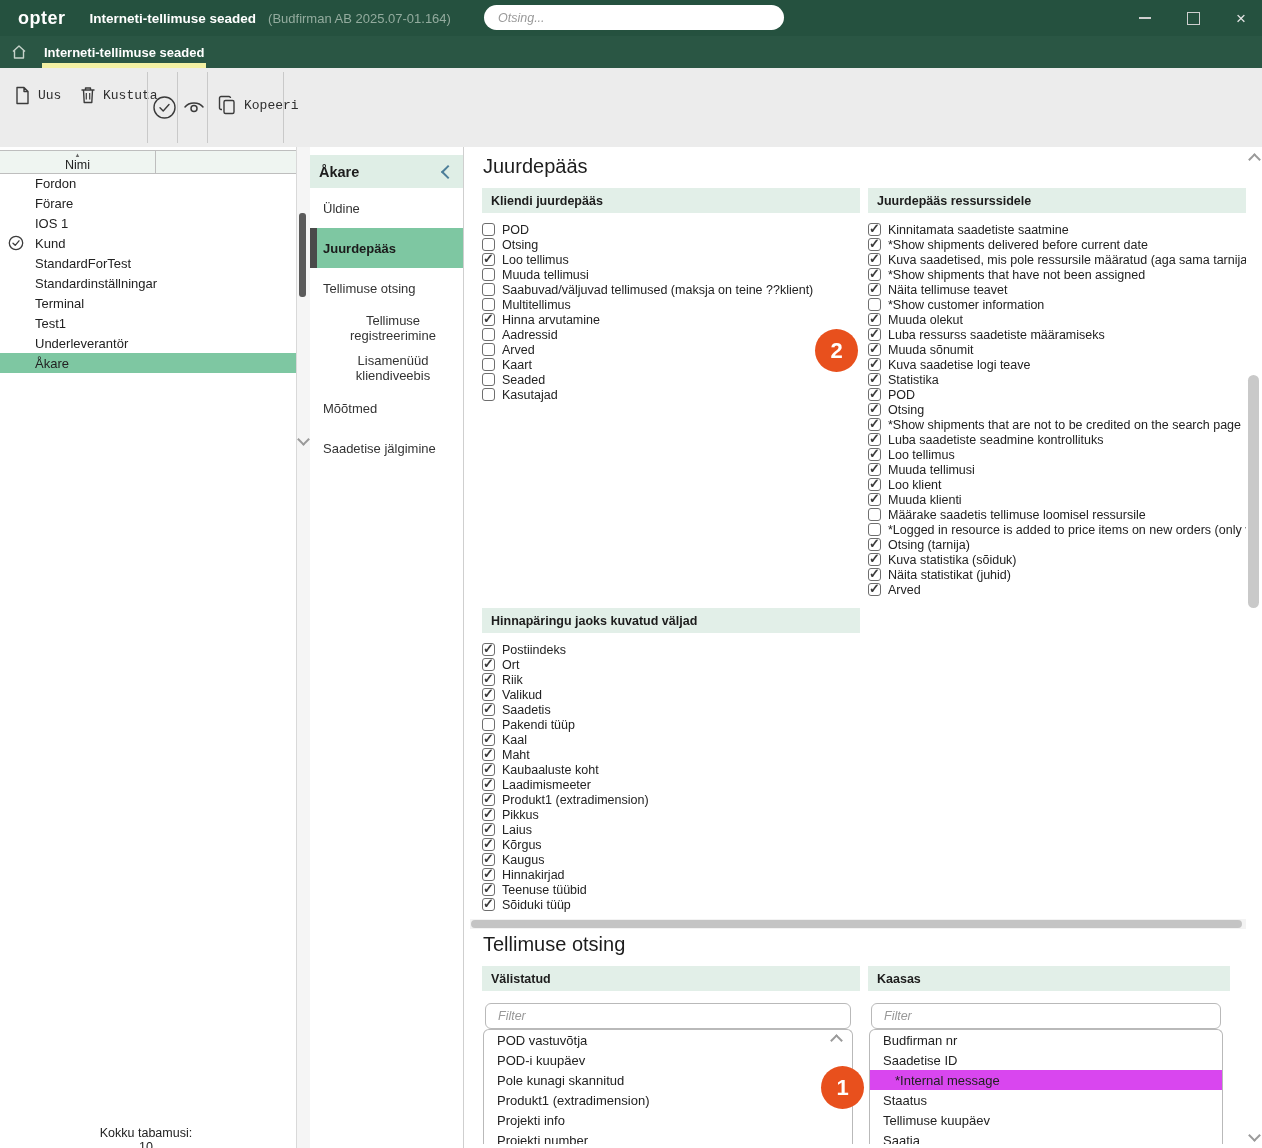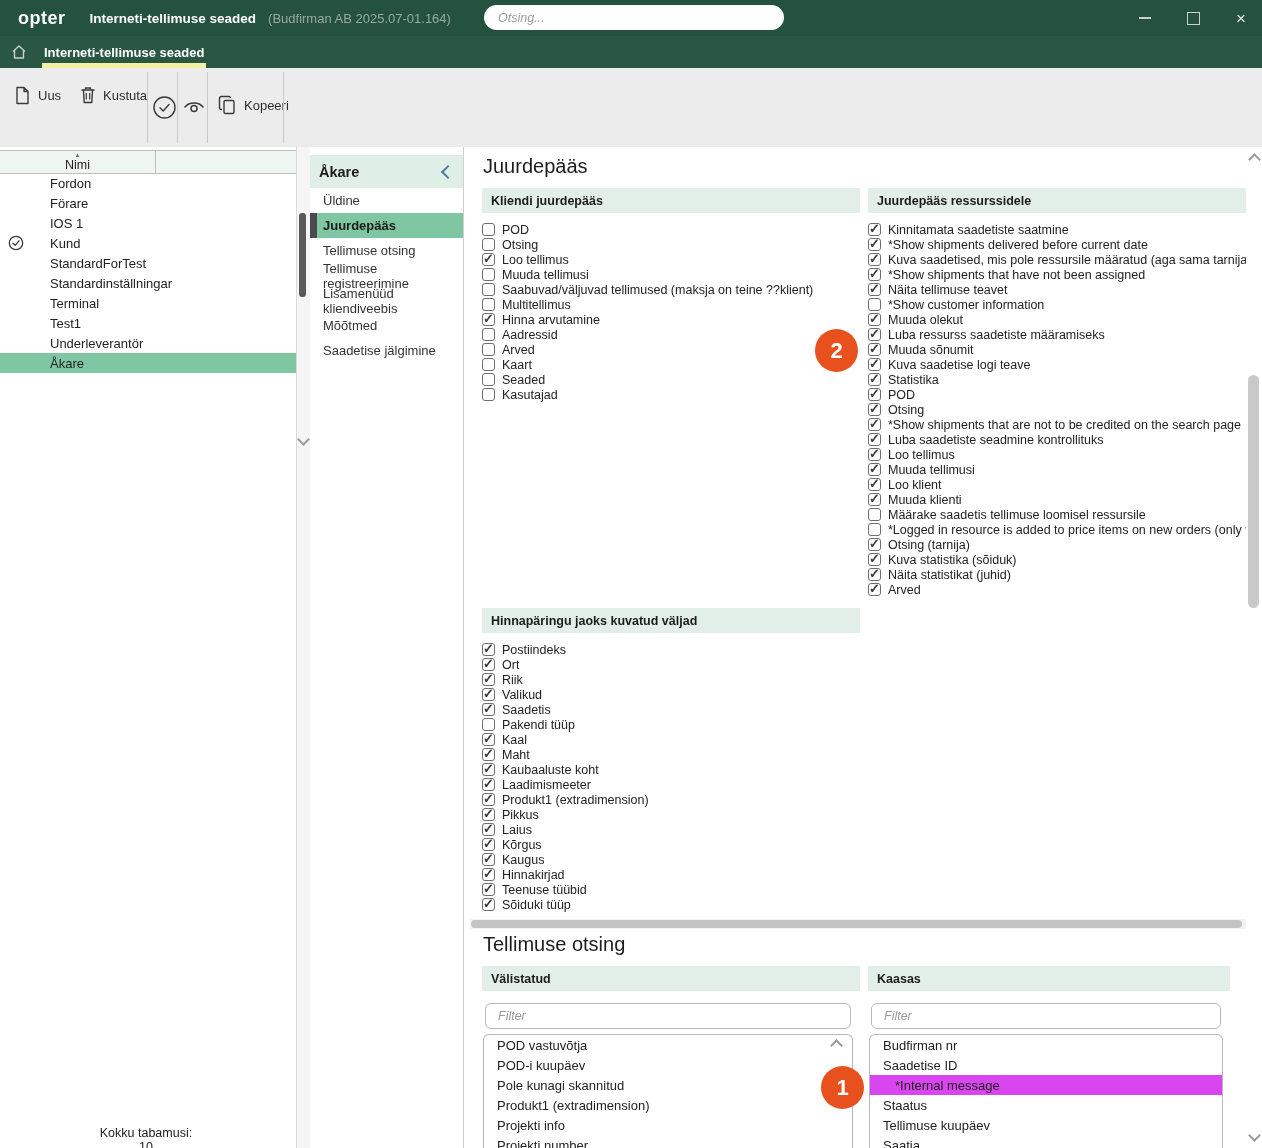--- a/index.html
+++ b/index.html
@@ -25,56 +25,56 @@
 
   
   .tabbar{position:absolute;left:0;top:36px;width:100%;height:32px;background:#2A5644;display:flex;align-items:center;}
   .home-btn{margin-left:10px;color:#C6D2CA;}
   .tab{position:relative;height:100%;display:flex;align-items:center;margin-left:14px;padding:0 2px;}
   .tab-label{color:#fff;font-weight:bold;font-size:13px;}
   .tab-underline{position:absolute;left:0;right:0;bottom:0;height:5px;background:#F2F0A3;}
 
   
   .toolbar{position:absolute;left:0;top:68px;width:100%;height:79px;background:#ECECEC;
-           border-bottom:3px solid #8b5cf6;}
+           border-bottom:3px solid #8b5cf6;font-family:Liberation Mono, monospace;}
   .tbtn{position:absolute;display:flex;align-items:center;gap:7px;font-size:13px;color:#2e2e2e;cursor:default;}
   .tbtn.disabled{color:#000000;margin-top:44px;}
   .sep{position:absolute;top:4px;bottom:4px;width:1px;background:#C9C9C9;}
 
   
   .left-panel{position:absolute;left:0;top:147px;width:296px;bottom:0;background:#fff;}
   .cols-header{position:absolute;top:3px;left:0;right:0;height:22px;display:flex;
                border-top:1px solid #BEBEBE;border-bottom:1px solid #BEBEBE;background:#EFF5F1;}
   .col-nimi{width:155px;border-right:1px solid #BEBEBE;display:flex;flex-direction:column;
             align-items:center;justify-content:center;font-size:12.5px;color:#222;}
   .sort-asc{font-size:6px;line-height:5px;color:#666;}
   .col-empty{flex:1;}
   .name-list{position:absolute;top:26px;left:0;right:0;}
   .name-row{position:relative;height:20px;display:flex;align-items:center;font-size:13px;color:#222;}
   .name-row.selected{background:#7EC7A2;}
   .name-row .row-check{position:absolute;left:8px;top:2px;color:#3c3c3c;}
-  .name-label{margin-left:50px;}
+  .name-label{margin-left:35px;}
   .lp-footer{position:absolute;left:0;right:0;bottom:0;height:20px;display:flex;align-items:center;
              justify-content:space-between;font-size:12.5px;color:#222;padding:0 8px 2px 4px;flex-direction:column;}
   .left-scroll{position:absolute;left:296px;top:147px;bottom:0;width:13px;background:#F5F5F5;
                border-left:1px solid #D9D9D9;border-right:1px solid #C4C4C4;}
   .left-scroll .thumb{position:absolute;left:2px;top:66px;width:7px;height:84px;background:#5A5A5A;border-radius:3px;}
   .chev{width:7px;height:7px;border-right:2px solid #9a9a9a;border-bottom:2px solid #9a9a9a;display:inline-block;}
   .chev.up{transform:rotate(-135deg);}
   .chev.down{transform:rotate(45deg);}
   .chev.left{transform:rotate(135deg);}
   .left-scroll .dn{position:absolute;left:2px;top:288px;}
 
   
   .nav-panel{position:absolute;left:310px;top:147px;width:153px;bottom:0;background:#fff;}
   .nav-header{margin-top:8px;height:33px;background:#DFEEE6;display:flex;align-items:center;
               padding:0 10px 0 9px;font-weight:bold;font-size:14.5px;color:#1d1d1d;justify-content:space-between;}
   .nav-header .chev{border-color:#4D7E99;width:8px;height:8px;}
-  .nav-item{position:relative;height:25px;display:flex;align-items:center;padding-left:13px;
-            font-size:13px;color:#333;}
+  .nav-item{position:relative;height:40px;display:flex;align-items:center;padding-left:13px;
+            font-size:13px;color:#333;text-align:center;}
   .nav-item.selected{background:#7EC7A2;font-weight:bold;color:#1b1b1b;}
   .nav-item.selected::before{content:"";position:absolute;left:0;top:0;bottom:0;width:7px;background:#4A4A4A;}
   .divider-v{position:absolute;left:463px;top:147px;bottom:0;width:1px;background:#CFCFCF;}
 
   
   .content{position:absolute;left:464px;top:147px;right:16px;bottom:0;background:#fff;overflow:hidden;}
   .page-title{position:absolute;left:19px;top:8px;font-size:20px;color:#1d1d1d;}
   .sec{position:absolute;}
   .sec-bar{height:25px;background:#E2EFE8;display:flex;align-items:center;padding-left:9px;
            font-weight:bold;font-size:12.5px;color:#1d1d1d;margin-bottom:9px;}
@@ -90,21 +90,21 @@
   .h-scroll{position:absolute;left:6px;right:0;top:772px;height:10px;background:#F3F3F3;}
   .h-scroll .thumb{position:absolute;left:1px;right:4px;top:1px;height:8px;background:#C4C4C4;border-radius:4px;}
 
   .search-title{position:absolute;left:19px;top:786px;font-size:20px;color:#1d1d1d;}
   .col-excluded{left:18px;top:819px;width:378px;}
   .col-included{left:404px;top:819px;width:362px;}
   .filter{display:block;margin-top:12px;height:24px;border:1px solid #B9B9B9;border-radius:6px;
           padding:0 12px;font-size:12.5px;width:calc(100% - 38px);margin-left:3px;outline:none;
           font-family:"Liberation Sans",sans-serif;}
   .filter::placeholder{font-style:italic;color:#999;}
-  .listbox{position:relative;margin-top:5px;margin-left:1px;width:calc(100% - 10px);height:114px;
+  .listbox{position:relative;margin-left:1px;width:calc(100% - 10px);height:114px;
            border:1px solid #B9B9B9;border-radius:6px 6px 0 0;border-bottom:none;overflow:hidden;}
   .lb-row{height:20px;display:flex;align-items:center;padding-left:13px;font-size:13px;color:#222;}
   .lb-row.selected{background:#d946ef;padding-left:25px;}
   .lb-caret{position:absolute;top:6px;right:11px;}
 
   
   .v-scroll{position:absolute;right:0;top:147px;width:16px;bottom:0;background:#fff;}
   .v-scroll .up{position:absolute;top:8px;left:4px;}
   .v-scroll .dn{position:absolute;bottom:8px;left:4px;}
   .v-scroll .thumb{position:absolute;left:2px;top:228px;width:11px;height:233px;background:#C9C9C9;border-radius:6px;}

